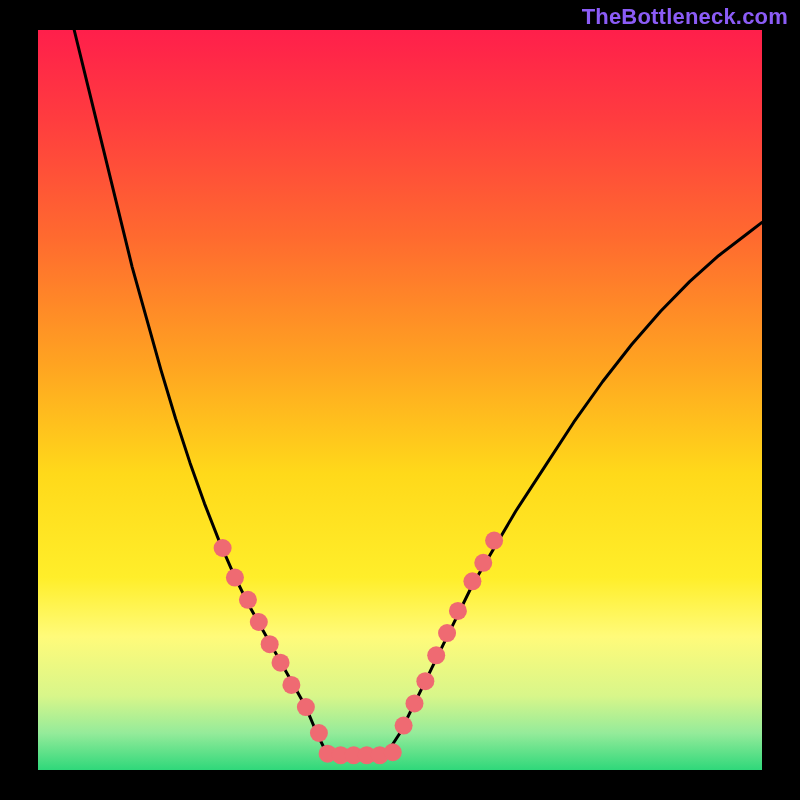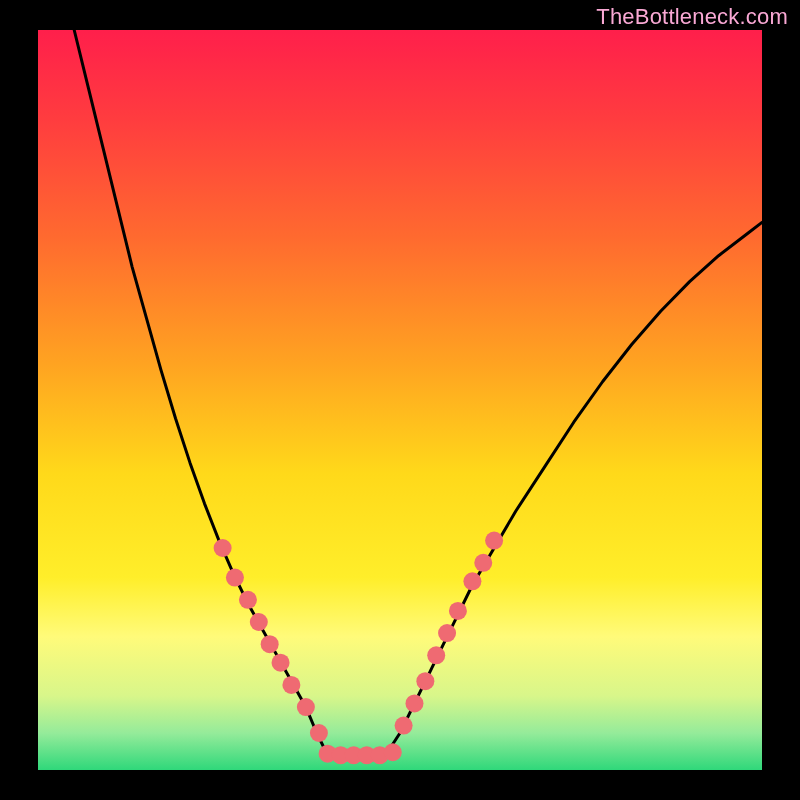--- a/index.html
+++ b/index.html
@@ -14,23 +14,23 @@
   .stage {
     position: relative;
     width: 800px;
     height: 800px;
     background: #000;
   }
   .attribution {
     position: absolute;
     top: 4px;
     right: 12px;
-    color: #f9a8d4;
+    color: #8b5cf6;
     font-size: 22px;
-    font-weight: 400;
+    font-weight: 700;
     letter-spacing: 0.2px;
     z-index: 10;
   }
   svg {
     position: absolute;
     left: 0;
     top: 0;
   }
 </style>
 </head>

